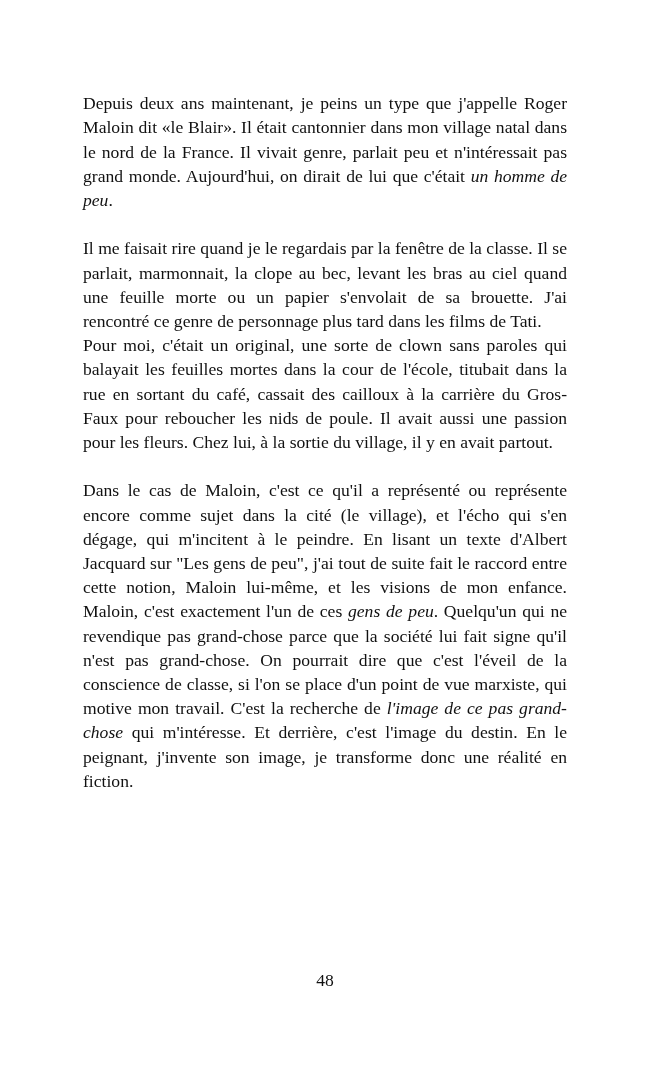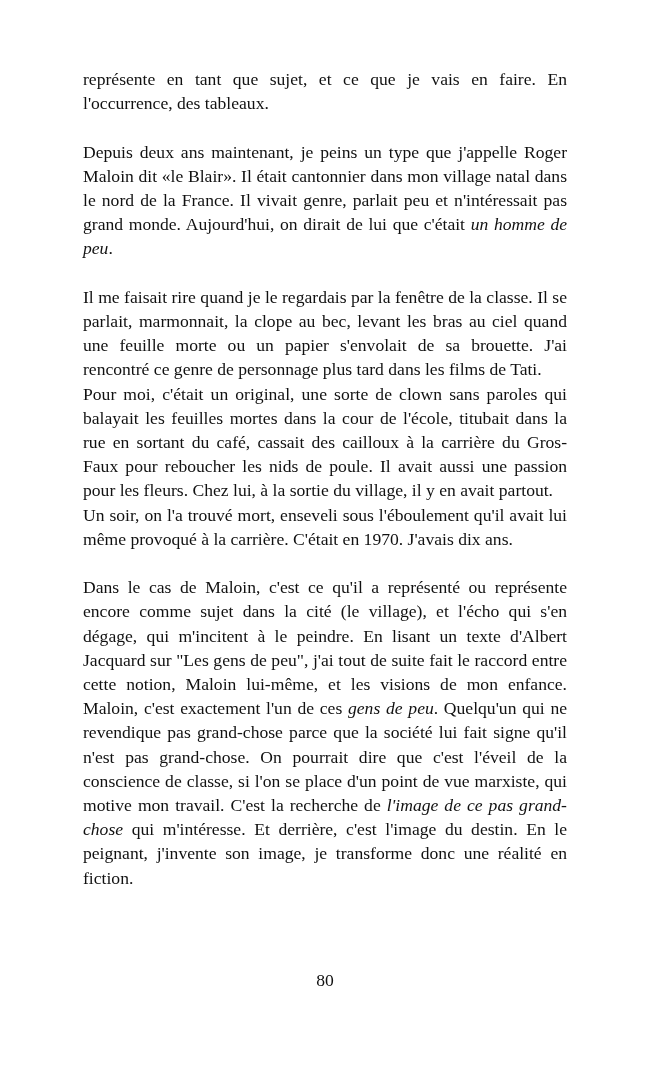--- a/index.html
+++ b/index.html
@@ -17,24 +17,22 @@
     position: absolute; left: 0; width: 650px; top: 970px;
     text-align: center;
     font-family: "Liberation Serif", "DejaVu Serif", serif;
     font-size: 17.6px; color: #111111;
   }
 </style>
 </head>
 <body>
 
 <div class="page">
-  <p><span>représente en tant que sujet, et ce que je vais en faire. En l'occurrence, des tableaux.</span></p>
   <div class="gap"></div>
   <p><span>Depuis deux ans maintenant, je peins un type que j'appelle Roger Maloin dit «le Blair». Il était cantonnier dans mon village natal dans le nord de la France. Il vivait genre, parlait peu et n'intéressait pas grand monde. Aujourd'hui, on dirait de lui que c'était </span><em>un homme de peu</em><span>.</span></p>
   <div class="gap"></div>
   <p><span>Il me faisait rire quand je le regardais par la fenêtre de la classe. Il se parlait, marmonnait, la clope au bec, levant les bras au ciel quand une feuille morte ou un papier s'envolait de sa brouette. J'ai rencontré ce genre de personnage plus tard dans les films de Tati.</span></p>
   <p><span>Pour moi, c'était un original, une sorte de clown sans paroles qui balayait les feuilles mortes dans la cour de l'école, titubait dans la rue en sortant du café, cassait des cailloux à la carrière du Gros-Faux pour reboucher les nids de poule. Il avait aussi une passion pour les fleurs. Chez lui, à la sortie du village, il y en avait partout.</span></p>
-  <p><span>Un soir, on l'a trouvé mort, enseveli sous l'éboulement qu'il avait lui même provoqué à la carrière. C'était en 1970. J'avais dix ans.</span></p>
   <div class="gap"></div>
   <p><span>Dans le cas de Maloin, c'est ce qu'il a représenté ou représente encore comme sujet dans la cité (le village), et l'écho qui s'en dégage, qui m'incitent à le peindre. En lisant un texte d'Albert Jacquard sur "Les gens de peu", j'ai tout de suite fait le raccord entre cette notion, Maloin lui-même, et les visions de mon enfance. Maloin, c'est exactement l'un de ces </span><em>gens de peu</em><span>. Quelqu'un qui ne revendique pas grand-chose parce que la société lui fait signe qu'il n'est pas grand-chose. On pourrait dire que c'est l'éveil de la conscience de classe, si l'on se place d'un point de vue marxiste, qui motive mon travail. C'est la recherche de </span><em>l'image de ce pas grand-chose</em><span> qui m'intéresse. Et derrière, c'est l'image du destin. En le peignant, j'invente son image, je transforme donc une réalité en fiction.</span></p>
 </div>
 
-<div class="page-number">80</div>
+<div class="page-number">48</div>
 
 </body></html>

